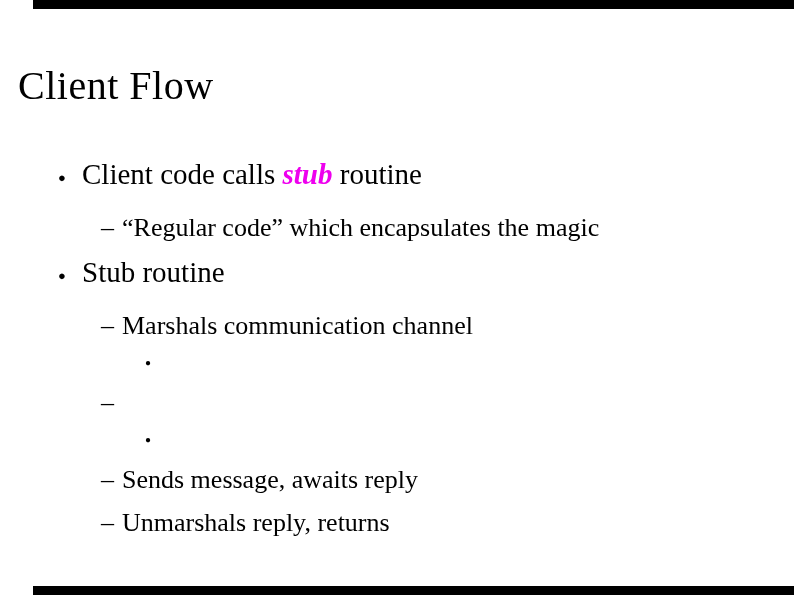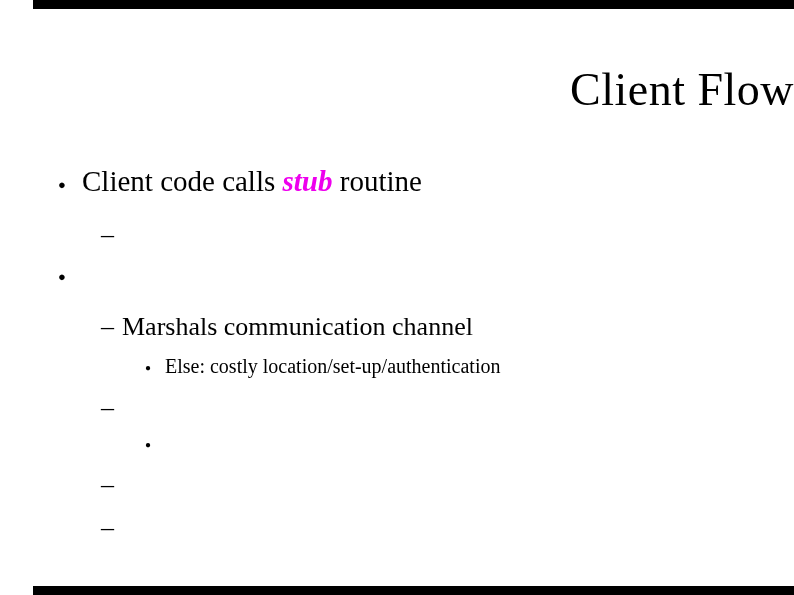--- a/index.html
+++ b/index.html
@@ -8,25 +8,25 @@
     width:794px;height:595px;
     background:var(--bg,#fff);
     overflow:hidden;
     font-family:"Liberation Serif","DejaVu Serif",serif;
     color:var(--fg,#000);
   }
   .edge-bar{position:absolute;left:33px;right:0;height:9px;background:var(--bar,#000);}
   .edge-bar.top{top:0;}
   .edge-bar.bottom{bottom:0;}
   .slide-title{
-    margin:62px 0 0 0;
-    font-size:46px;
+    margin:62px 0 0 18px;
+    font-size:40px;
     font-weight:400;
     line-height:1.2;
-    text-align:right;
+    text-align:left;
     letter-spacing:0.5px;
   }
   .bullets{margin-top:46px;}
   .bullet-row{display:flex;align-items:baseline;}
   .bullet-row .marker{flex:0 0 auto;display:inline-block;}
   .bullet-row .btext{flex:0 1 auto;white-space:nowrap;}
   .lvl1{padding-left:58px;font-size:29px;line-height:36px;margin-bottom:13px;}
   .lvl1 .marker{width:24px;font-size:13px;transform:translateY(-2px);}
   .lvl2{padding-left:101px;font-size:26px;line-height:33px;margin-bottom:10px;}
   .lvl2 .marker{width:21px;font-size:26px;}
@@ -40,39 +40,42 @@
 <div class="slide">
   <div class="edge-bar top"></div>
   <h1 class="slide-title">Client Flow</h1>
   <div class="bullets" id="bullet-list">
       <div class="bullet-row lvl1">
         <span class="marker">●</span>
         <span class="btext">Client code calls <em class="hl">stub</em> routine</span>
       </div>
       <div class="bullet-row lvl2">
         <span class="marker">–</span>
+        <span class="btext">“Regular code” which encapsulates the magic</span>
       </div>
       <div class="bullet-row lvl1">
         <span class="marker">●</span>
+        <span class="btext">Stub routine</span>
       </div>
       <div class="bullet-row lvl2">
         <span class="marker">–</span>
         <span class="btext">Marshals communication channel</span>
       </div>
       <div class="bullet-row lvl3">
         <span class="marker">●</span>
-        <span class="btext">Else: costly location/set-up/authentication</span>
       </div>
       <div class="bullet-row lvl2">
         <span class="marker">–</span>
       </div>
       <div class="bullet-row lvl3">
         <span class="marker">●</span>
       </div>
       <div class="bullet-row lvl2">
         <span class="marker">–</span>
+        <span class="btext">Sends message, awaits reply</span>
       </div>
       <div class="bullet-row lvl2">
         <span class="marker">–</span>
+        <span class="btext">Unmarshals reply, returns</span>
       </div>
     </div>
   <div class="edge-bar bottom"></div>
 </div>
 
 </body></html>

